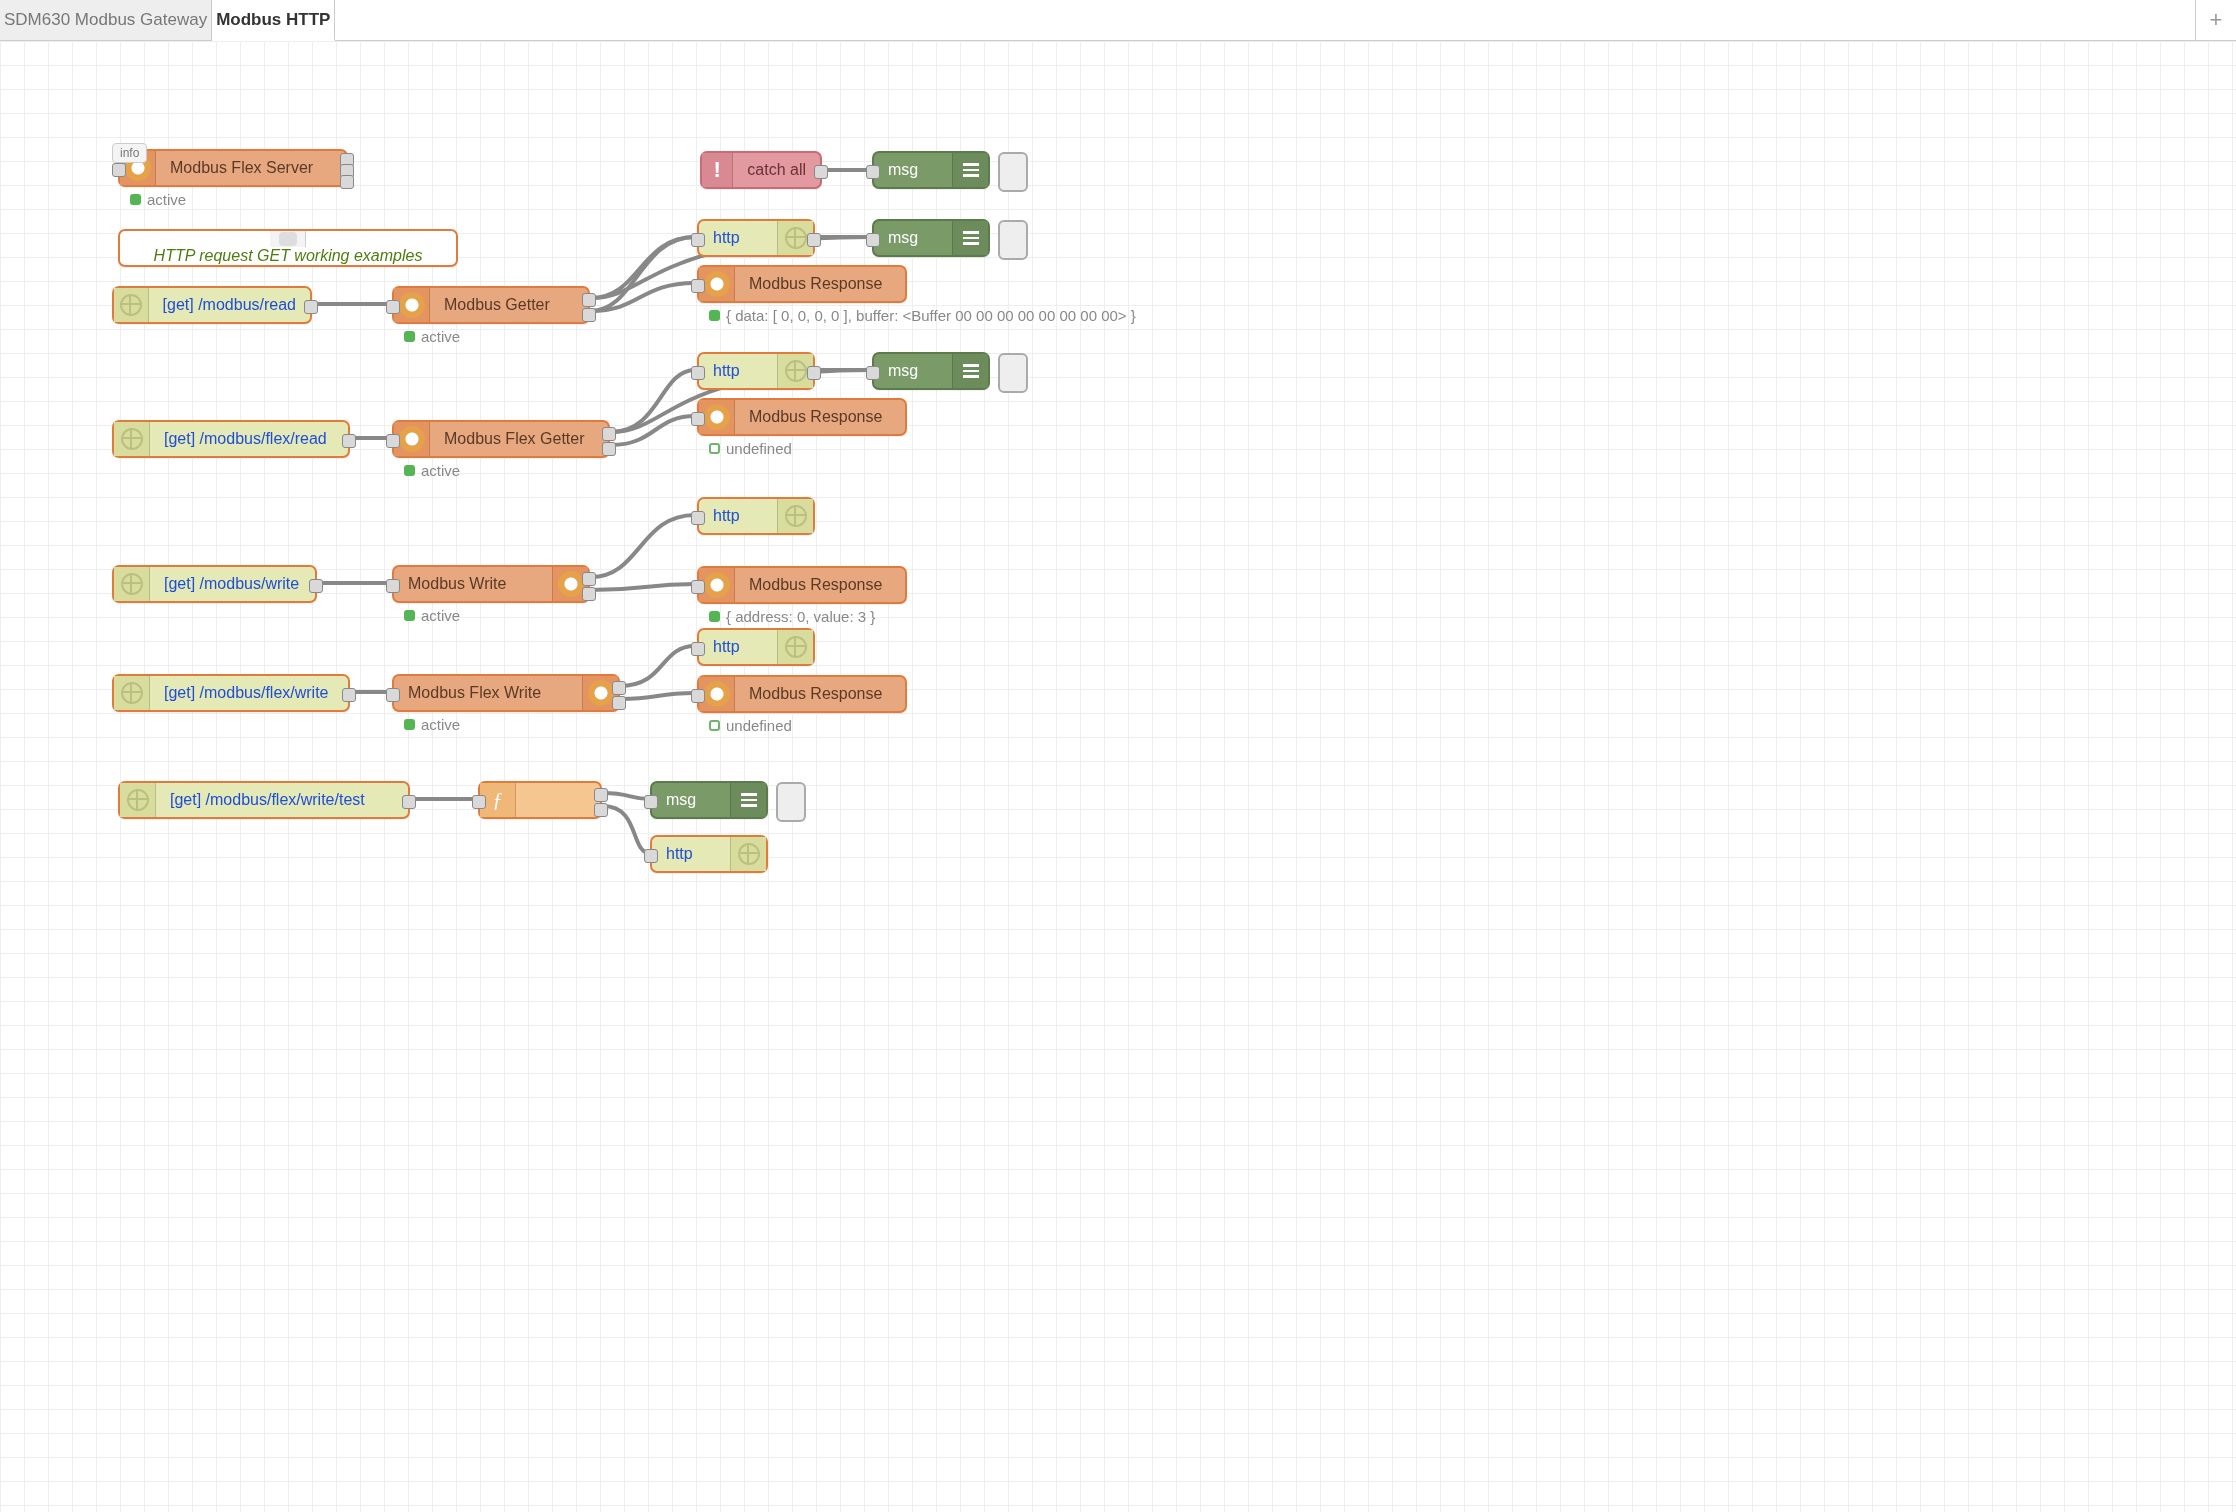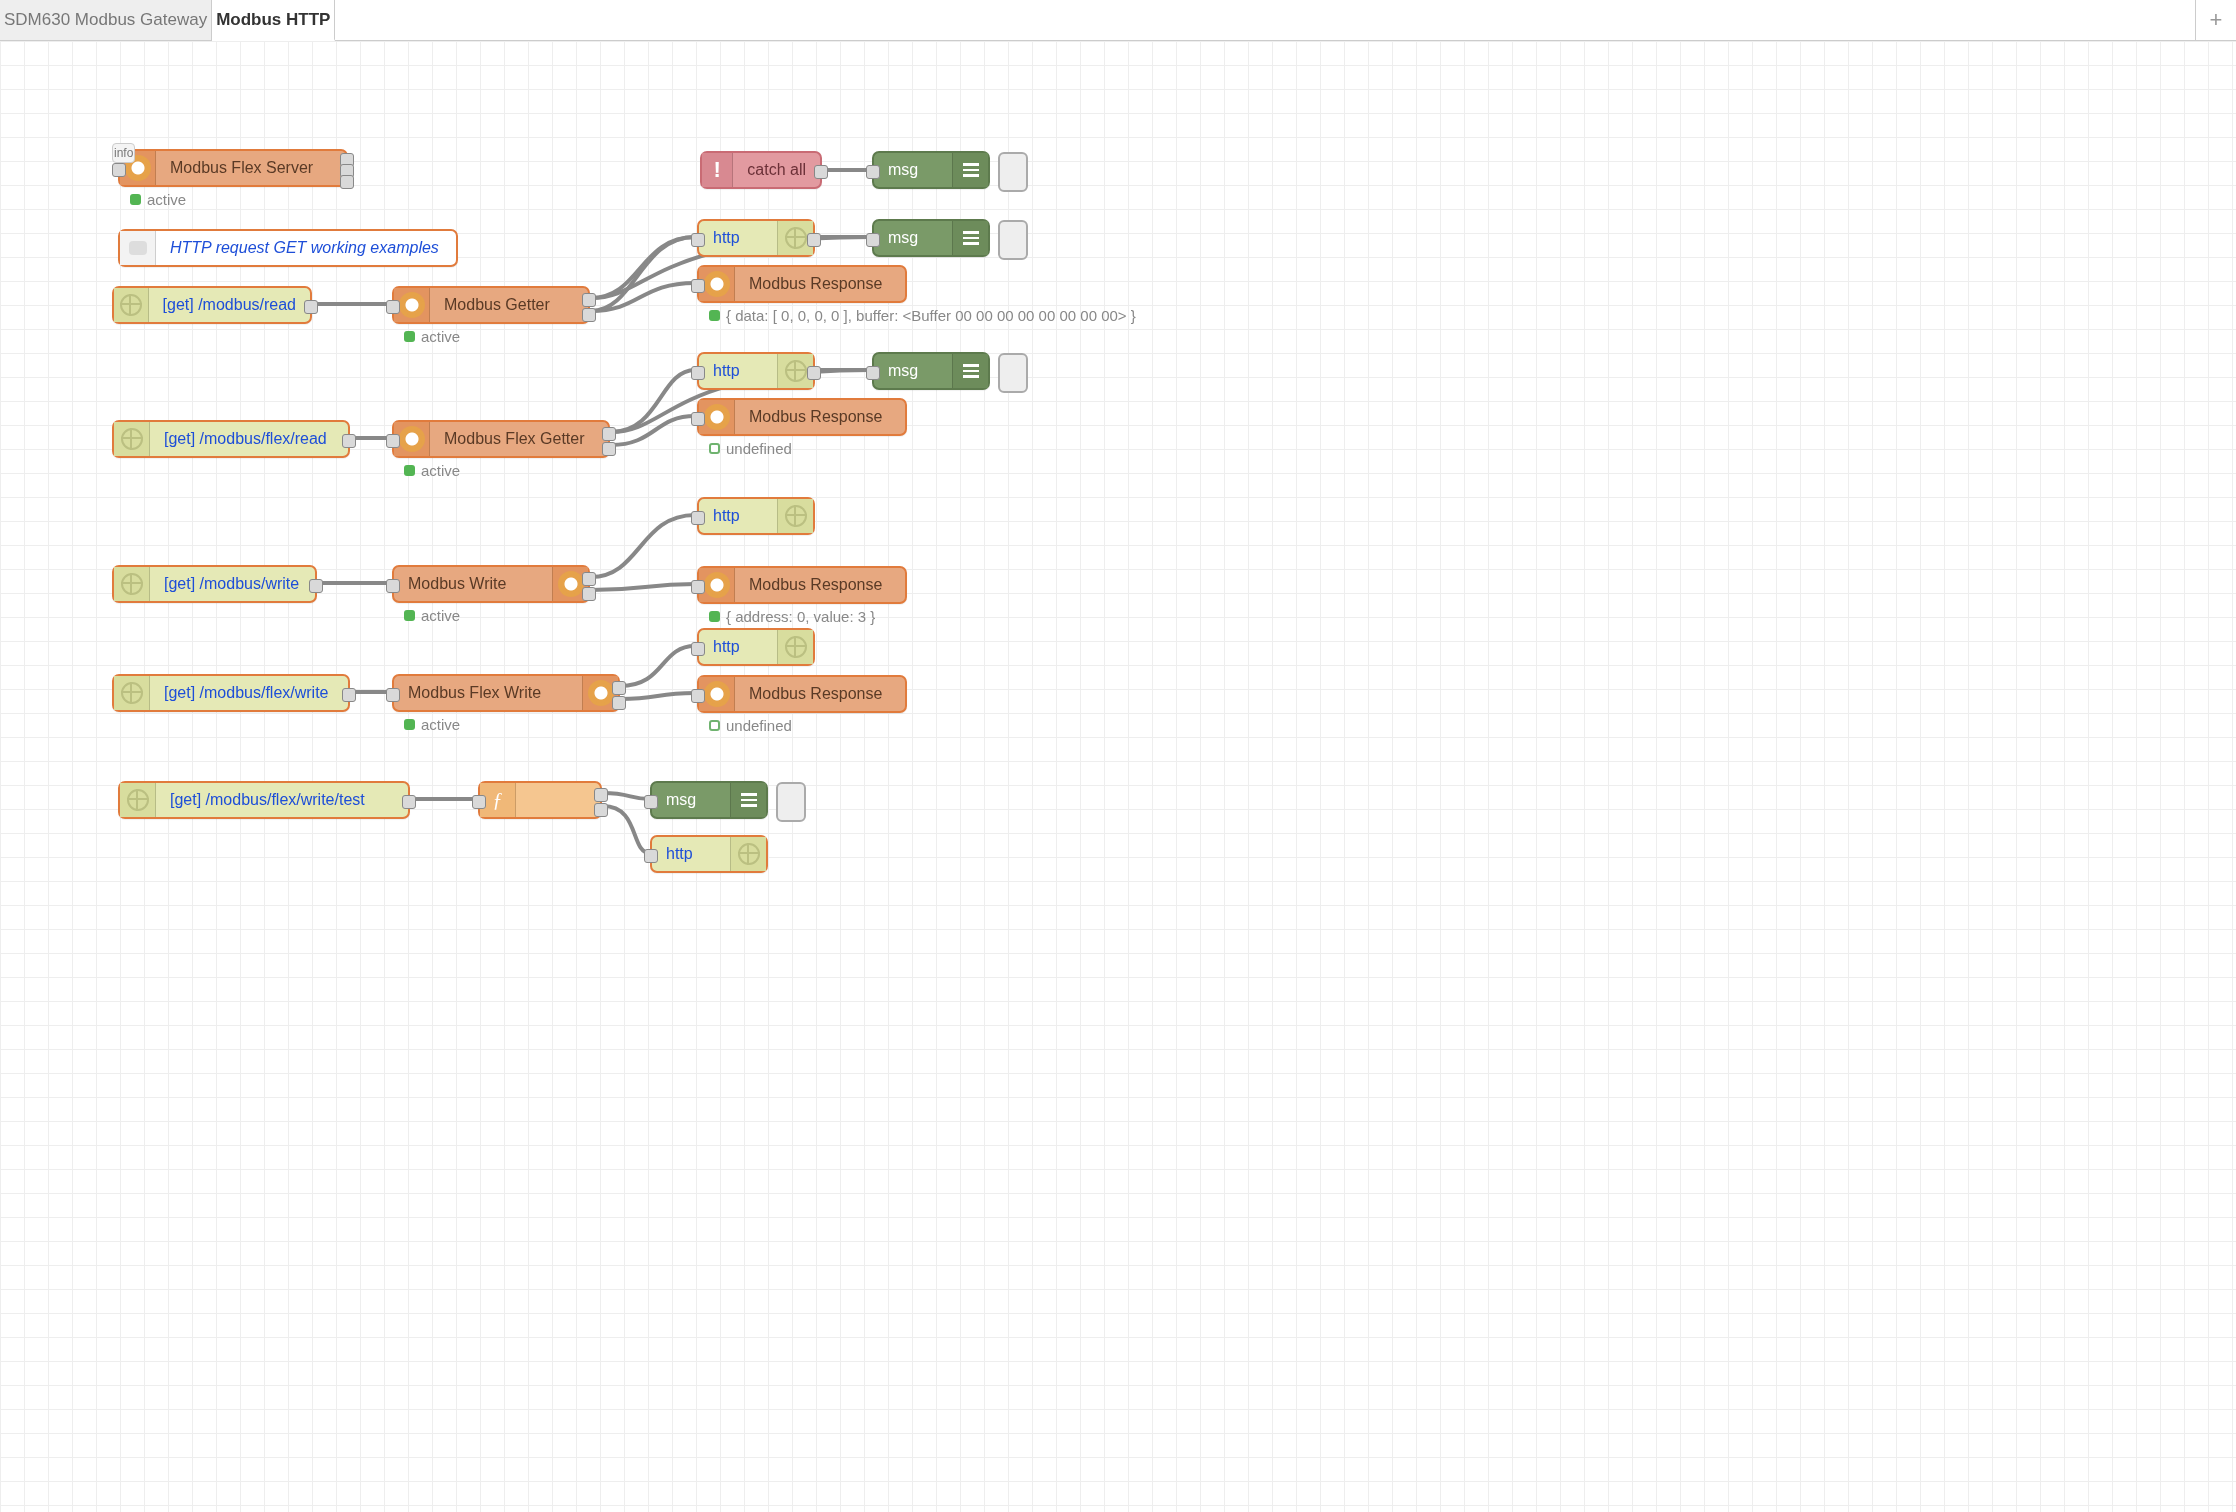--- a/index.html
+++ b/index.html
@@ -66,21 +66,21 @@
   .n-orange{background:var(--orange-fill);color:#5a3a25;}
   .n-orange .icon-slot{background:#e39460;}
   .n-yellow{background:var(--yellow-fill);color:#1d4ed8;}
   .n-yellow .icon-slot{background:#d8dd9e;}
   .n-green{background:var(--green-fill);border-color:var(--green-border);color:#fff;}
   .n-green .icon-slot{background:#6d8c5b;border-color:rgba(255,255,255,.15);}
   .n-pink{background:var(--pink-fill);border-color:var(--pink-border);color:#6b3037;}
   .n-pink .icon-slot{background:#d88991;}
   .n-func{background:#f5c690;color:#7a5328;}
   .n-func .icon-slot{background:#f0b878;}
-  .n-comment{background:var(--comment-fill);color:#1d4ed8;font-style:italic;}
+  .n-comment{background:var(--comment-fill);color:#4d7c0f;font-style:italic;flex-direction:column;}
   .n-comment .icon-slot{background:#f3f3f3;}
 
   
   .port{position:absolute;width:12px;height:12px;background:#d9d9d9;border:1px solid #888;border-radius:3px;}
   .port.in{left:-8px;}
   .port.out{right:-8px;}
   .port.p1{top:12px;}
   .port.p1of2{top:5px;} .port.p2of2{top:20px;}
   .port.p1of3{top:2px;} .port.p2of3{top:13px;} .port.p3of3{top:24px;}
 
@@ -103,21 +103,21 @@
   .ico-gear{width:20px;height:20px;border-radius:50%;background:radial-gradient(circle,#fff 6px,#e6a24a 7px);border:3px dashed #e6a24a;}
   .ico-bars{width:16px;height:14px;box-shadow:inset 0 3px 0 #fff,inset 0 -3px 0 #fff;position:relative;}
   .ico-bars::before{content:"";position:absolute;left:0;top:6px;width:16px;height:2px;background:#fff;}
   .ico-excl{color:#fff;font-size:22px;font-weight:800;}
   .ico-bubble{width:18px;height:14px;background:#ddd;border-radius:4px;position:relative;}
   .ico-bubble::after{content:"";position:absolute;left:4px;bottom:-5px;border:5px solid transparent;border-top-color:#ddd;}
   .ico-f{color:#fff;font-size:20px;font-family:Georgia,serif;font-style:italic;}
 
   .info-badge{
     position:absolute;left:-8px;top:-8px;background:#f4f4f4;border:1px solid #ccc;border-radius:4px;
-    font-size:12px;padding:2px 1px;color:#777;z-index:3;
+    font-size:12px;padding:2px 7px;color:#777;z-index:3;
   }
 </style>
 </head>
 <body>
 
 <div class="tabbar">
   <div class="tab inactive">SDM630 Modbus Gateway</div>
   <div class="tab active">Modbus HTTP</div>
   <div class="tab-spacer"></div>
   <div class="tab-add">+</div>

